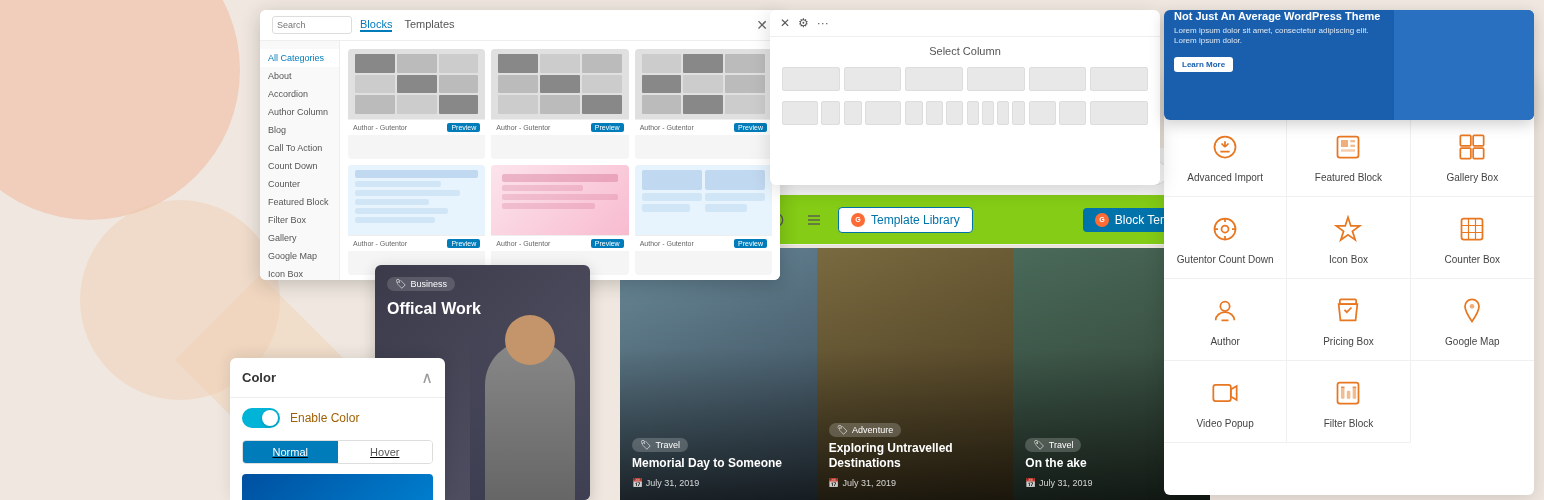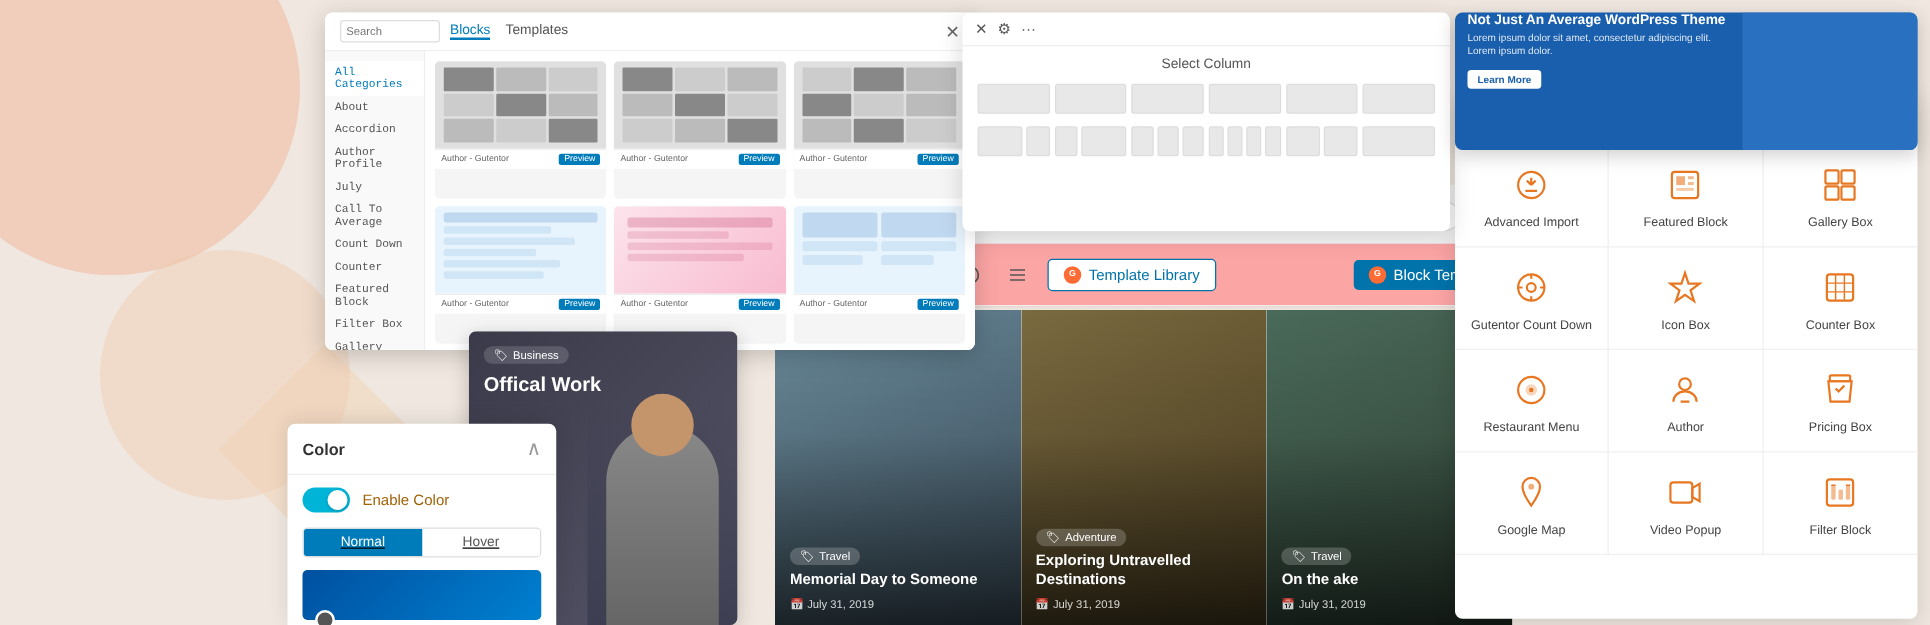--- a/index.html
+++ b/index.html
@@ -110,21 +110,20 @@
       background: #f9f9f9;
       border-right: 1px solid #eee;
       padding: 8px 0;
       overflow-y: auto;
     }
     .modal-sidebar-item {
       padding: 4px 8px;
       font-size: 9px;
       color: #555;
       cursor: pointer;
-      font-family: Liberation Mono, monospace;
     }
     .modal-sidebar-item.active {
       background: #fff;
       color: #007cba;
     }
     .modal-content {
       flex: 1;
       display: grid;
       grid-template-columns: repeat(3, 1fr);
       gap: 6px;
@@ -363,21 +362,21 @@
       line-height: 1.3;
     }
 
     
     .editor-toolbar {
       position: absolute;
       top: 195px;
       left: 620px;
       width: 590px;
       height: 50px;
-      background: #fca5a5;
+      background: #84cc16;
       border-bottom: 1px solid #eee;
       display: flex;
       align-items: center;
       padding: 0 28px;
       gap: 10px;
       z-index: 8;
       box-shadow: 0 1px 3px rgba(0,0,0,0.05);
     }
     .toolbar-btn {
       width: 28px; height: 28px;
@@ -577,21 +576,21 @@
       border-radius: 50%;
       background: #c4956a;
     }
 
     
     .color-panel {
       position: absolute;
       bottom: 0;
       left: 230px;
       width: 215px;
-      height: 161px;
+      height: 142px;
       background: #fff;
       border-radius: 6px 6px 0 0;
       box-shadow: 0 -2px 15px rgba(0,0,0,0.1);
       z-index: 12;
       overflow: hidden;
     }
     .color-panel-header {
       display: flex;
       justify-content: space-between;
       align-items: center;
@@ -702,23 +701,23 @@
         <span class="modal-tab-active">Blocks</span>
         <span style="margin-left:6px">Templates</span>
       </div>
       <span class="modal-close-btn">✕</span>
     </div>
     <div class="modal-body">
       <div class="modal-sidebar">
         <div class="modal-sidebar-item active">All Categories</div>
         <div class="modal-sidebar-item">About</div>
         <div class="modal-sidebar-item">Accordion</div>
-        <div class="modal-sidebar-item">Author Profile</div>
-        <div class="modal-sidebar-item">July</div>
-        <div class="modal-sidebar-item">Call To Average</div>
+        <div class="modal-sidebar-item">Author Column</div>
+        <div class="modal-sidebar-item">Blog</div>
+        <div class="modal-sidebar-item">Call To Action</div>
         <div class="modal-sidebar-item">Count Down</div>
         <div class="modal-sidebar-item">Counter</div>
         <div class="modal-sidebar-item">Featured Block</div>
         <div class="modal-sidebar-item">Filter Box</div>
         <div class="modal-sidebar-item">Gallery</div>
         <div class="modal-sidebar-item">Google Map</div>
         <div class="modal-sidebar-item">Icon Box</div>
 
       </div>
       <div class="modal-content">
@@ -970,30 +969,20 @@
               <rect x="3" y="3" width="18" height="18" rx="2" stroke="#e87722" stroke-width="1.5" fill="none"></rect>
               <line x1="9" y1="3" x2="9" y2="21" stroke="#e87722" stroke-width="1"></line>
               <line x1="15" y1="3" x2="15" y2="21" stroke="#e87722" stroke-width="1"></line>
               <line x1="3" y1="9" x2="21" y2="9" stroke="#e87722" stroke-width="1"></line>
               <line x1="3" y1="15" x2="21" y2="15" stroke="#e87722" stroke-width="1"></line>
             </svg>
         </div>
         <span class="panel-item-label">Counter Box</span>
       </div>
 
-      <div class="panel-item">
-        <div class="panel-item-icon">
-          <svg class="icon-svg" viewBox="0 0 24 24">
-              <circle cx="12" cy="12" r="9" stroke="#e87722" stroke-width="1.5" fill="none"></circle>
-              <circle cx="12" cy="12" r="4" fill="#e87722" opacity="0.3"></circle>
-              <circle cx="12" cy="12" r="1.5" fill="#e87722"></circle>
-            </svg>
-        </div>
-        <span class="panel-item-label">Restaurant Menu</span>
-      </div>
 
       <div class="panel-item">
         <div class="panel-item-icon">
           <svg class="icon-svg" viewBox="0 0 24 24">
               <circle cx="12" cy="8" r="4" stroke="#e87722" stroke-width="1.5" fill="none"></circle>
               <path d="M4 20c0-4 3.6-7 8-7s8 3 8 7" stroke="#e87722" stroke-width="1.5" fill="none"></path>
               <line x1="9" y1="20" x2="15" y2="20" stroke="#e87722" stroke-width="1.5"></line>
             </svg>
         </div>
         <span class="panel-item-label">Author</span>

